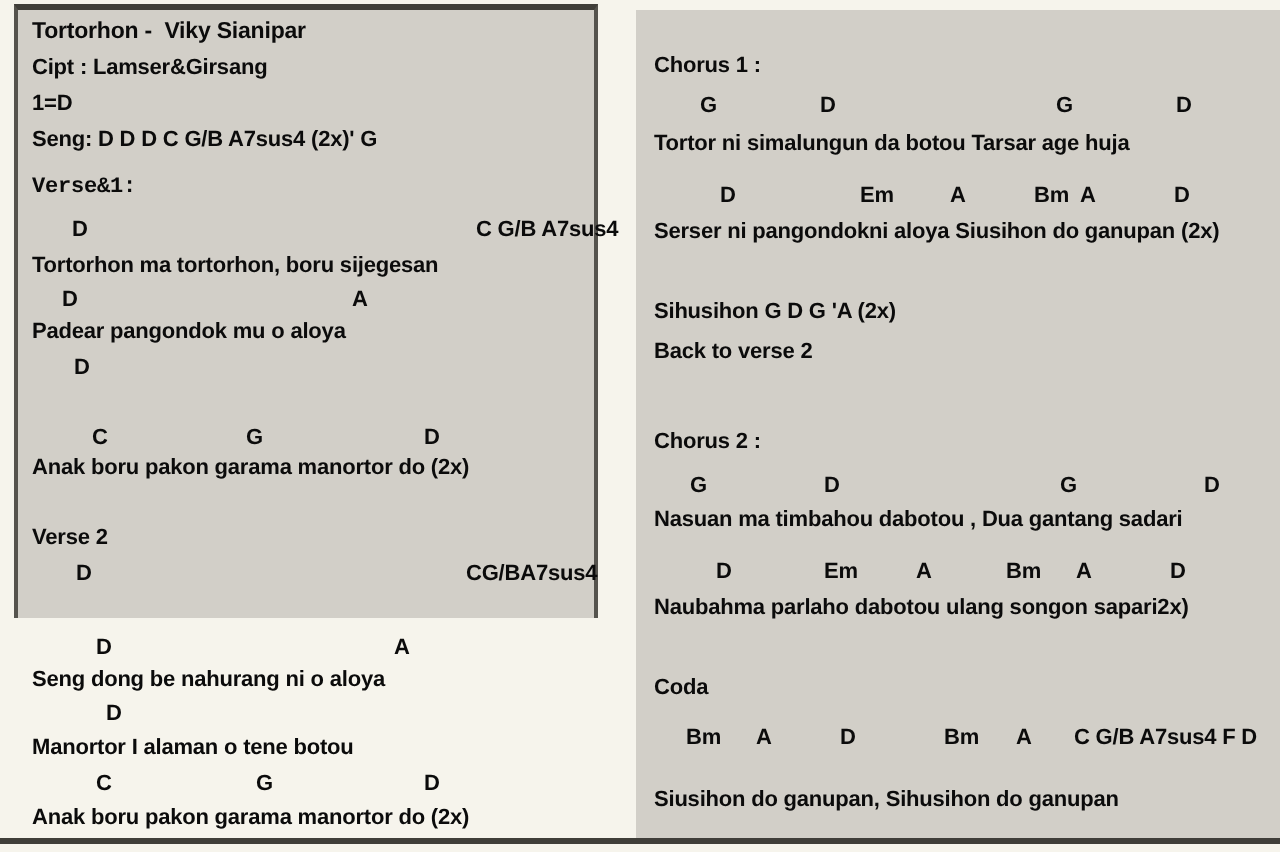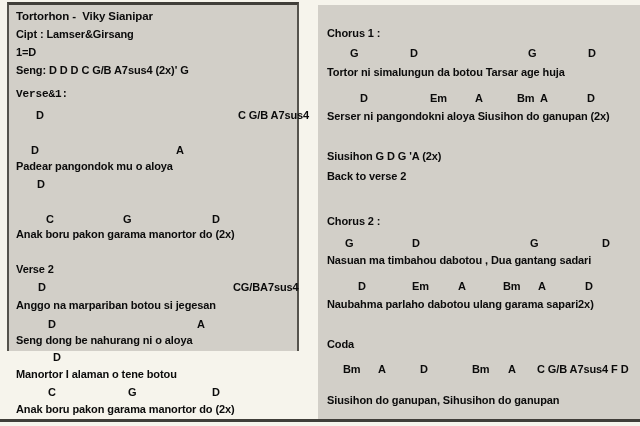--- a/index.html
+++ b/index.html
@@ -6,21 +6,21 @@
   body{
     width:640px;height:426px;position:relative;overflow:hidden;
     background:#f6f4ec;
     font-family:"Liberation Sans","DejaVu Sans",sans-serif;
   }
   .panel{
     position:absolute;
     background:#d2cfc8;
   }
   #left-page{
-    left:7px;top:2px;width:292px;height:349px;
+    left:7px;top:2px;width:292px;height:307px;
     border-top:3px solid #403e39;
     border-left:2px solid #55534d;
     border-right:2px solid #55534d;
     box-sizing:border-box;
   }
   #right-page{
     left:318px;top:5px;width:322px;height:414px;
   }
   .bottom-bar{
     position:absolute;left:0;top:419px;width:640px;height:3px;
@@ -46,45 +46,45 @@
 </head>
 <body>
 
 <div id="left-page" class="panel">
     <div class="line title" style="top: 5px; left: 7px;">Tortorhon -  Viky Sianipar</div>
     <div class="line text" style="top: 23px; left: 7px;">Cipt : Lamser&amp;Girsang</div>
     <div class="line text" style="top: 41px; left: 7px;">1=D</div>
     <div class="line text" style="top: 59px; left: 7px;">Seng: D D D C G/B A7sus4 (2x)' G</div>
     <div class="line heading" style="top: 83px; left: 7px; font-family: Liberation Mono, monospace;">Verse&amp;1:</div>
     <div class="line chords" style="top: 104px; left: 7px;"><span class="chord" style="left: 20px;">D</span><span class="chord" style="left: 222px;">C G/B A7sus4</span></div>
+    <div class="line text" style="top: 122px; left: 7px;">Tortorhon ma tortorhon, boru sijegesan</div>
     <div class="line chords" style="top: 139px; left: 7px;"><span class="chord" style="left: 15px;">D</span><span class="chord" style="left: 160px;">A</span></div>
     <div class="line text" style="top: 155px; left: 7px;">Padear pangondok mu o aloya</div>
     <div class="line chords" style="top: 173px; left: 7px;"><span class="chord" style="left: 21px;">D</span></div>
     <div class="line chords" style="top: 208px; left: 7px;"><span class="chord" style="left: 30px;">C</span><span class="chord" style="left: 107px;">G</span><span class="chord" style="left: 196px;">D</span></div>
     <div class="line text" style="top: 223px; left: 7px;">Anak boru pakon garama manortor do (2x)</div>
     <div class="line heading" style="top: 258px; left: 7px;">Verse 2</div>
     <div class="line chords" style="top: 276px; left: 7px;"><span class="chord" style="left: 22px;">D</span><span class="chord" style="left: 217px;">CG/BA7sus4</span></div>
-    <div class="line text" style="top: 294px; left: 7px;">Anggo na marpariban botou si jegesan</div>
     <div class="line chords" style="top: 313px; left: 7px;"><span class="chord" style="left: 32px;">D</span><span class="chord" style="left: 181px;">A</span></div>
     <div class="line text" style="top: 329px; left: 7px;">Seng dong be nahurang ni o aloya</div>
     <div class="line chords" style="top: 346px; left: 7px;"><span class="chord" style="left: 37px;">D</span></div>
     <div class="line text" style="top: 363px; left: 7px;">Manortor I alaman o tene botou</div>
     <div class="line chords" style="top: 381px; left: 7px;"><span class="chord" style="left: 32px;">C</span><span class="chord" style="left: 112px;">G</span><span class="chord" style="left: 196px;">D</span></div>
     <div class="line text" style="top: 398px; left: 7px;">Anak boru pakon garama manortor do (2x)</div>
   </div>
 <div id="right-page" class="panel">
     <div class="line heading" style="top: 22px; left: 9px;">Chorus 1 :</div>
     <div class="line chords" style="top: 42px; left: 9px;"><span class="chord" style="left: 23px;">G</span><span class="chord" style="left: 83px;">D</span><span class="chord" style="left: 201px;">G</span><span class="chord" style="left: 261px;">D</span></div>
     <div class="line text" style="top: 61px; left: 9px;">Tortor ni simalungun da botou Tarsar age huja</div>
     <div class="line chords" style="top: 87px; left: 9px;"><span class="chord" style="left: 33px;">D</span><span class="chord" style="left: 103px;">Em</span><span class="chord" style="left: 148px;">A</span><span class="chord" style="left: 190px;">Bm</span><span class="chord" style="left: 213px;">A</span><span class="chord" style="left: 260px;">D</span></div>
     <div class="line text" style="top: 105px; left: 9px;">Serser ni pangondokni aloya Siusihon do ganupan (2x)</div>
-    <div class="line text" style="top: 145px; left: 9px;">Siusihon G D G 'A (2x)</div>
+    <div class="line text" style="top: 145px; left: 9px;">Sihusihon G D G 'A (2x)</div>
     <div class="line text" style="top: 165px; left: 9px;">Back to verse 2</div>
     <div class="line heading" style="top: 210px; left: 9px;">Chorus 2 :</div>
     <div class="line chords" style="top: 232px; left: 9px;"><span class="chord" style="left: 18px;">G</span><span class="chord" style="left: 85px;">D</span><span class="chord" style="left: 203px;">G</span><span class="chord" style="left: 275px;">D</span></div>
     <div class="line text" style="top: 249px; left: 9px;">Nasuan ma timbahou dabotou , Dua gantang sadari</div>
     <div class="line chords" style="top: 275px; left: 9px;"><span class="chord" style="left: 31px;">D</span><span class="chord" style="left: 85px;">Em</span><span class="chord" style="left: 131px;">A</span><span class="chord" style="left: 176px;">Bm</span><span class="chord" style="left: 211px;">A</span><span class="chord" style="left: 258px;">D</span></div>
-    <div class="line text" style="top: 293px; left: 9px;">Naubahma parlaho dabotou ulang garama sapari2x)</div>
+    <div class="line text" style="top: 293px; left: 9px;">Naubahma parlaho dabotou ulang songon sapari2x)</div>
     <div class="line heading" style="top: 333px; left: 9px;">Coda</div>
     <div class="line chords" style="top: 358px; left: 9px;"><span class="chord" style="left: 16px;">Bm</span><span class="chord" style="left: 51px;">A</span><span class="chord" style="left: 93px;">D</span><span class="chord" style="left: 145px;">Bm</span><span class="chord" style="left: 181px;">A</span><span class="chord" style="left: 210px;">C G/B A7sus4 F D</span></div>
     <div class="line text" style="top: 377px; left: 9px; margin-top: 12px;">Siusihon do ganupan, Sihusihon do ganupan</div>
   </div>
 <div class="bottom-bar"></div>
 
 </body></html>

